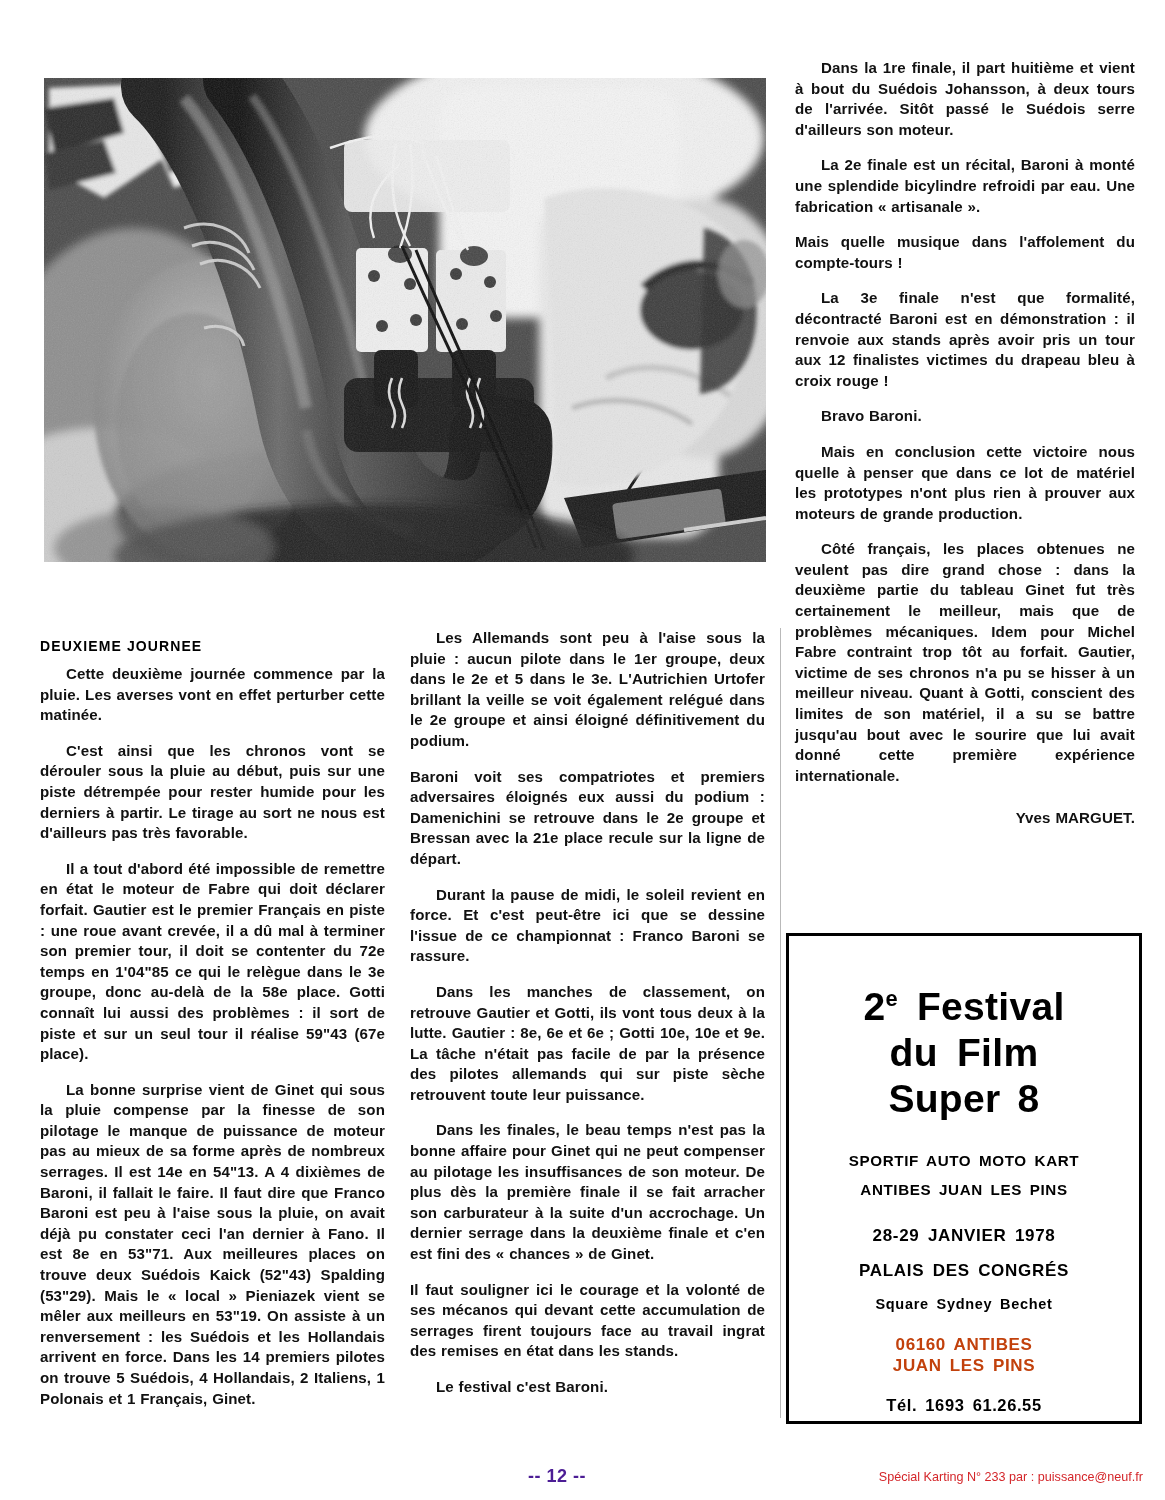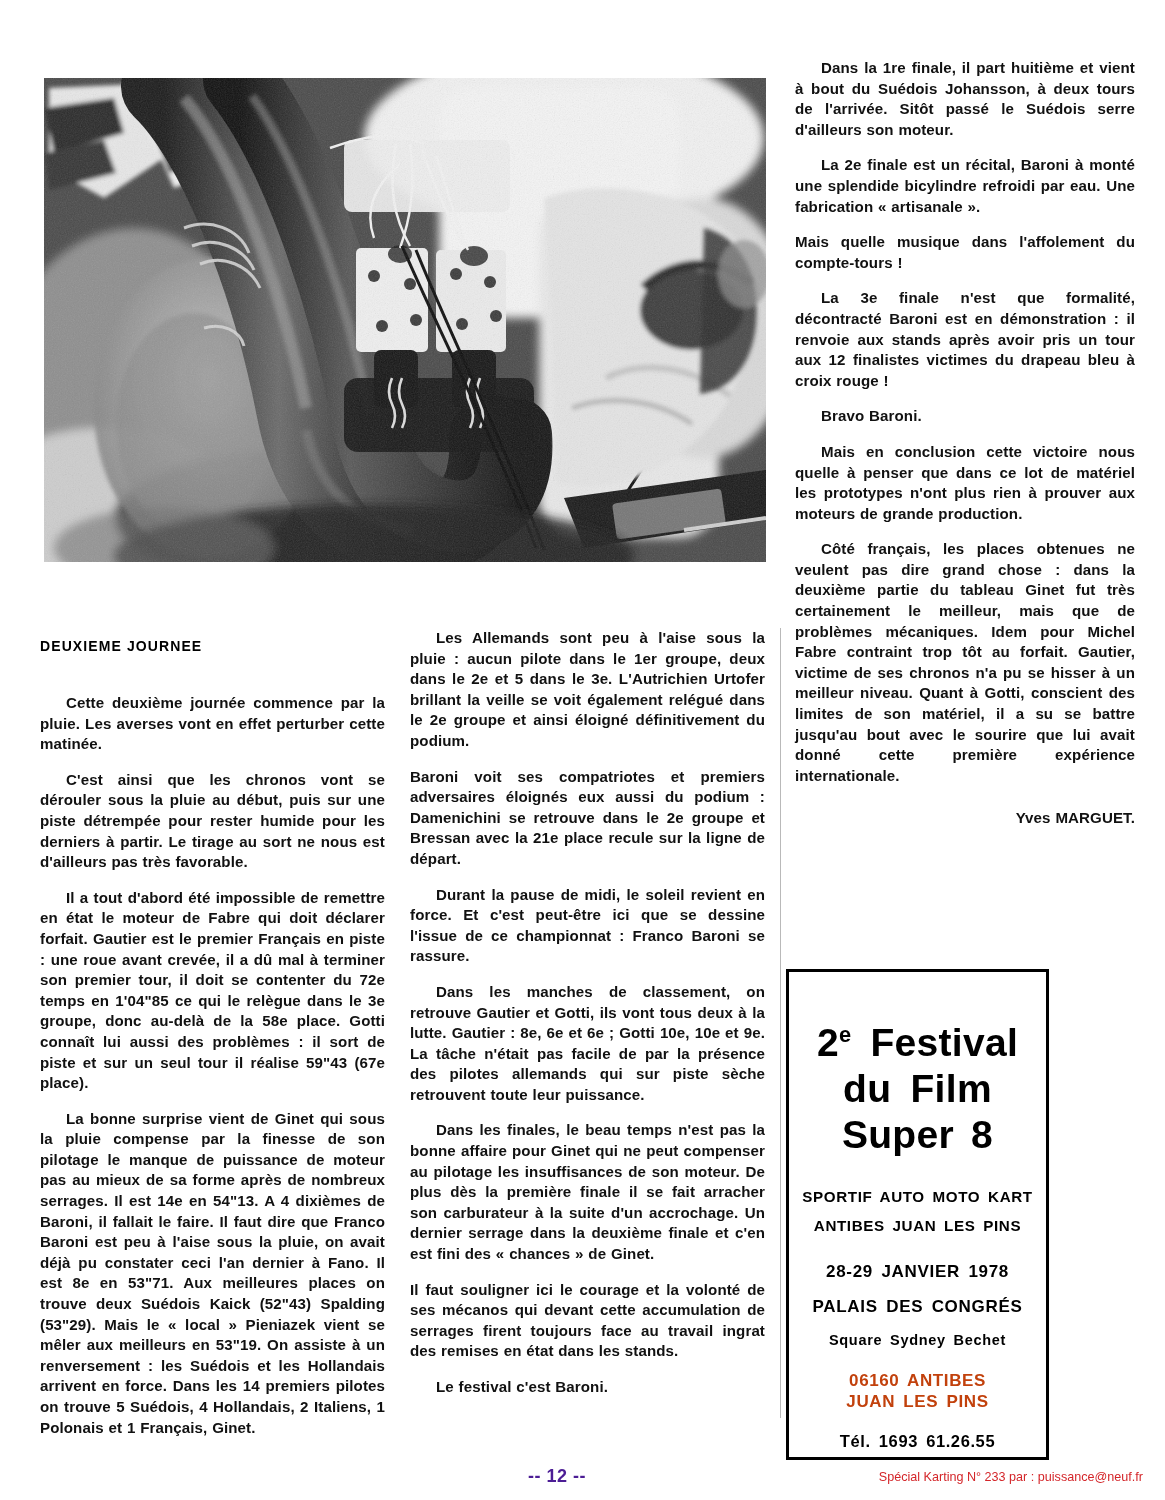--- a/index.html
+++ b/index.html
@@ -48,40 +48,40 @@
     letter-spacing: 0.1px;
     word-spacing: 0.5px;
     color: #111111;
   }
   .col p {
     margin: 0 0 15px 0;
     text-indent: 26px;
   }
   .col p.noindent { text-indent: 0; }
 
-  #col-left  { left: 40px;  top: 693px; width: 345px; }
+  #col-left  { left: 40px;  top: 664px; width: 345px; }
   #col-mid   { left: 410px; top: 628px; width: 355px; }
   #col-right { left: 795px; top: 58px;  width: 340px; }
 
   #headline {
     position: absolute;
     left: 40px;
     top: 626px;
     font-size: 14px;
     font-weight: 800;
     letter-spacing: 1.1px;
     color: #000;
   }
 
   
   #ad-box {
     position: absolute;
     left: 786px;
-    top: 969px;
-    width: 263px;
+    top: 933px;
+    width: 356px;
     height: 491px;
     border: 3px solid #000;
     box-sizing: border-box;
     background: #fff;
     text-align: center;
   }
   #ad-title {
     margin-top: 40px;
     font-size: 39px;
     font-weight: 800;

